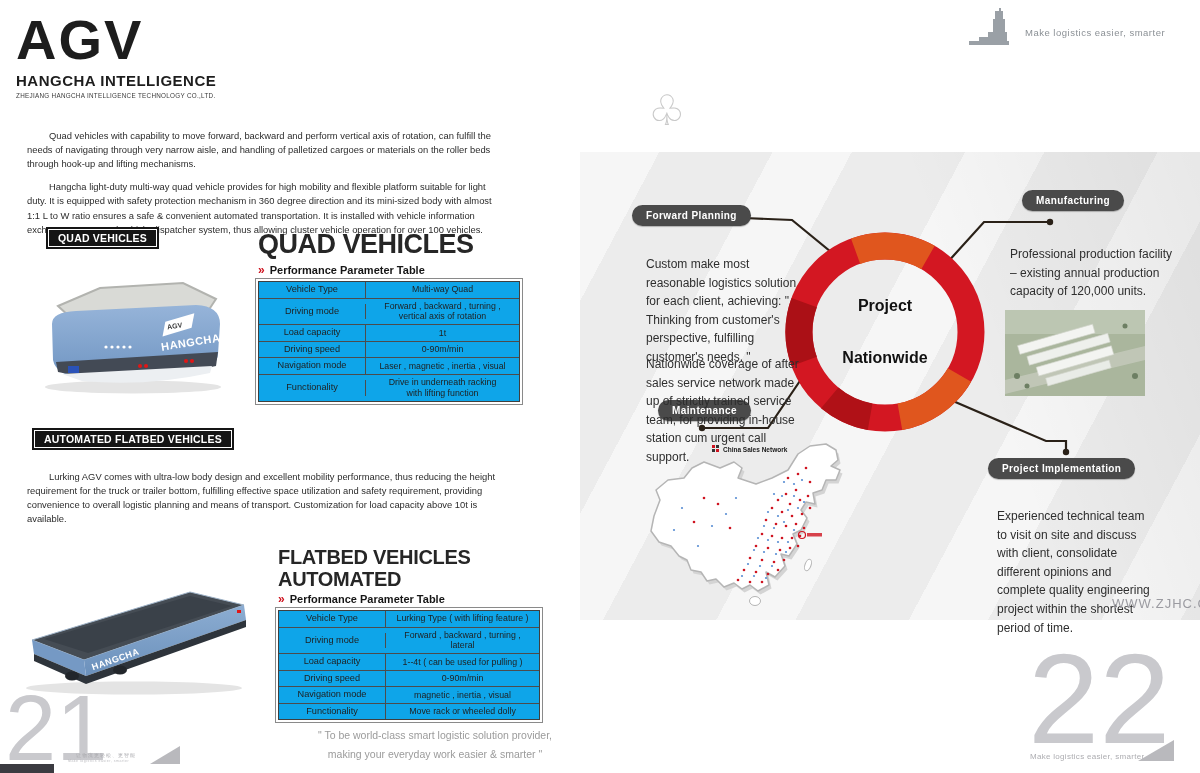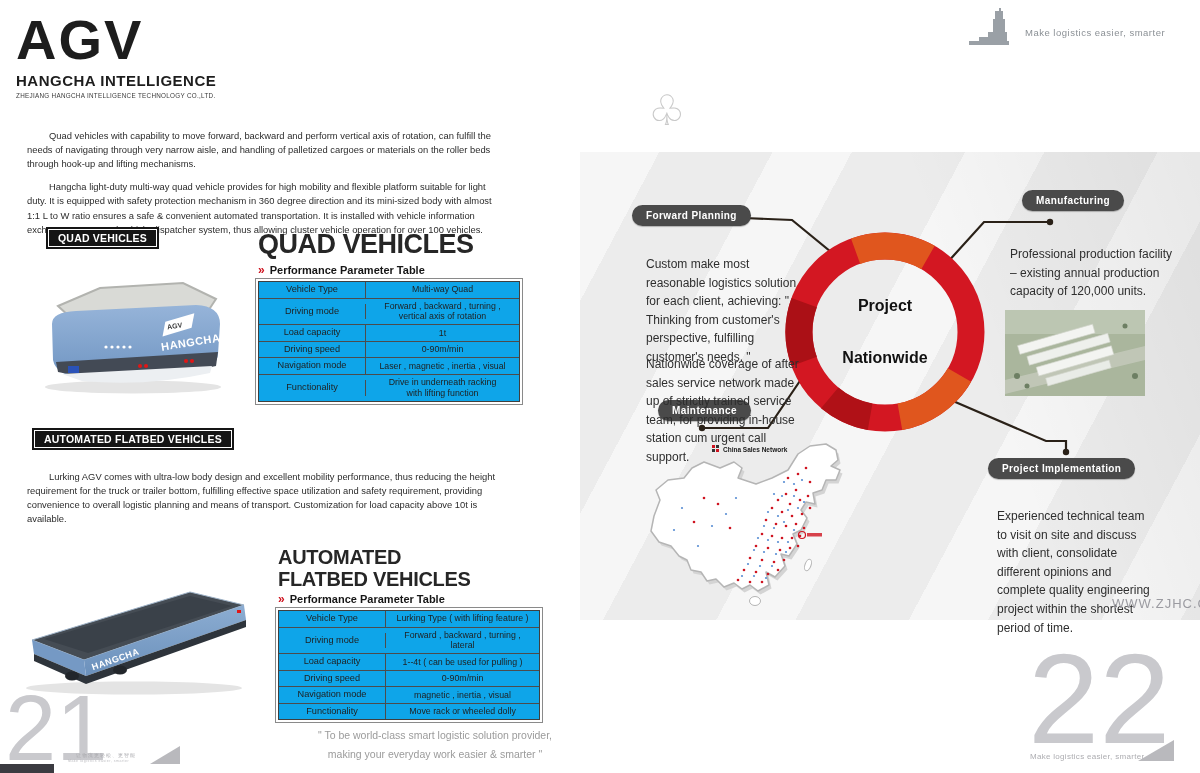--- a/index.html
+++ b/index.html
@@ -173,22 +173,22 @@
     <ellipse cx="60" cy="128" rx="7" ry="4.5" fill="#22262b"></ellipse>
     <ellipse cx="108" cy="122" rx="7" ry="4.5" fill="#22262b"></ellipse>
     <g transform="rotate(-19 110 108)">
       <text x="78" y="112" font-size="9" font-weight="bold" fill="#fff" letter-spacing="0.5">HANGCHA</text>
     </g>
     <rect x="225" y="62" width="4" height="3" fill="#e01616"></rect>
   </svg>
 </div>
 
 <div class="abs h-med" style="left:278px;top:547px;">
+  <div>FLATBED VEHICLES</div>
   <div>AUTOMATED</div>
-  <div>FLATBED VEHICLES</div>
 </div>
 
 <div class="abs ptitle" style="left:278px;top:592px;">
   <span class="chev">»</span><span>Performance Parameter Table</span>
 </div>
 
 <div class="abs ptable" style="left:278px;top:610px;">
   <div class="prow">
     <div class="pcell pcell-l">Vehicle Type</div>
     <div class="pcell pcell-r">Lurking Type ( with lifting feature )</div>

